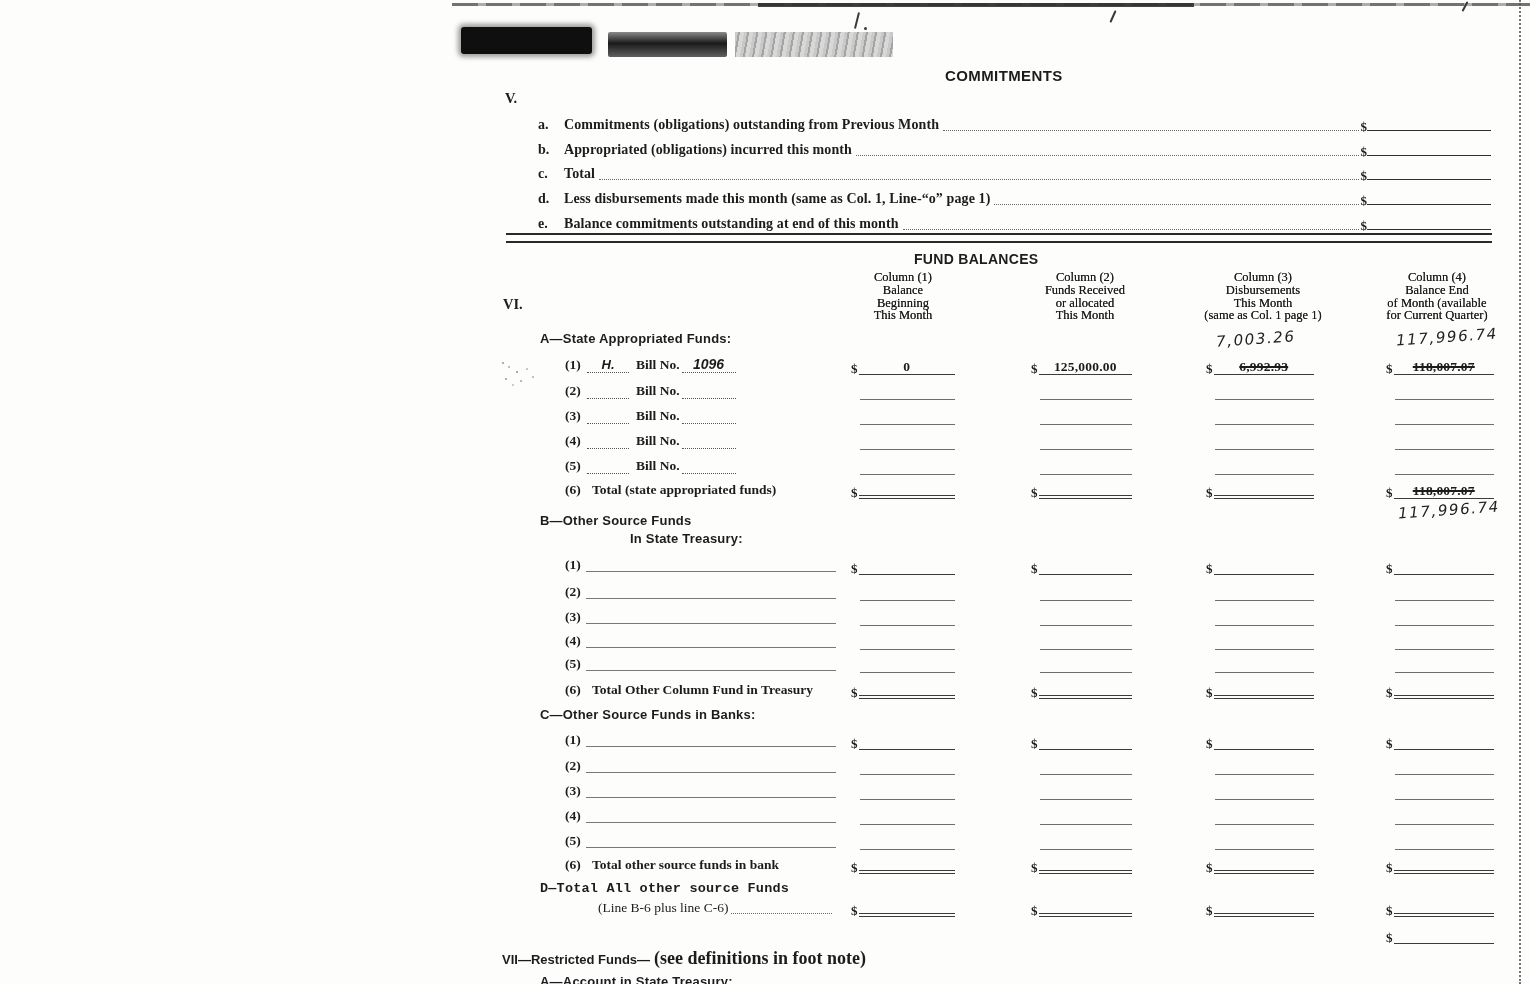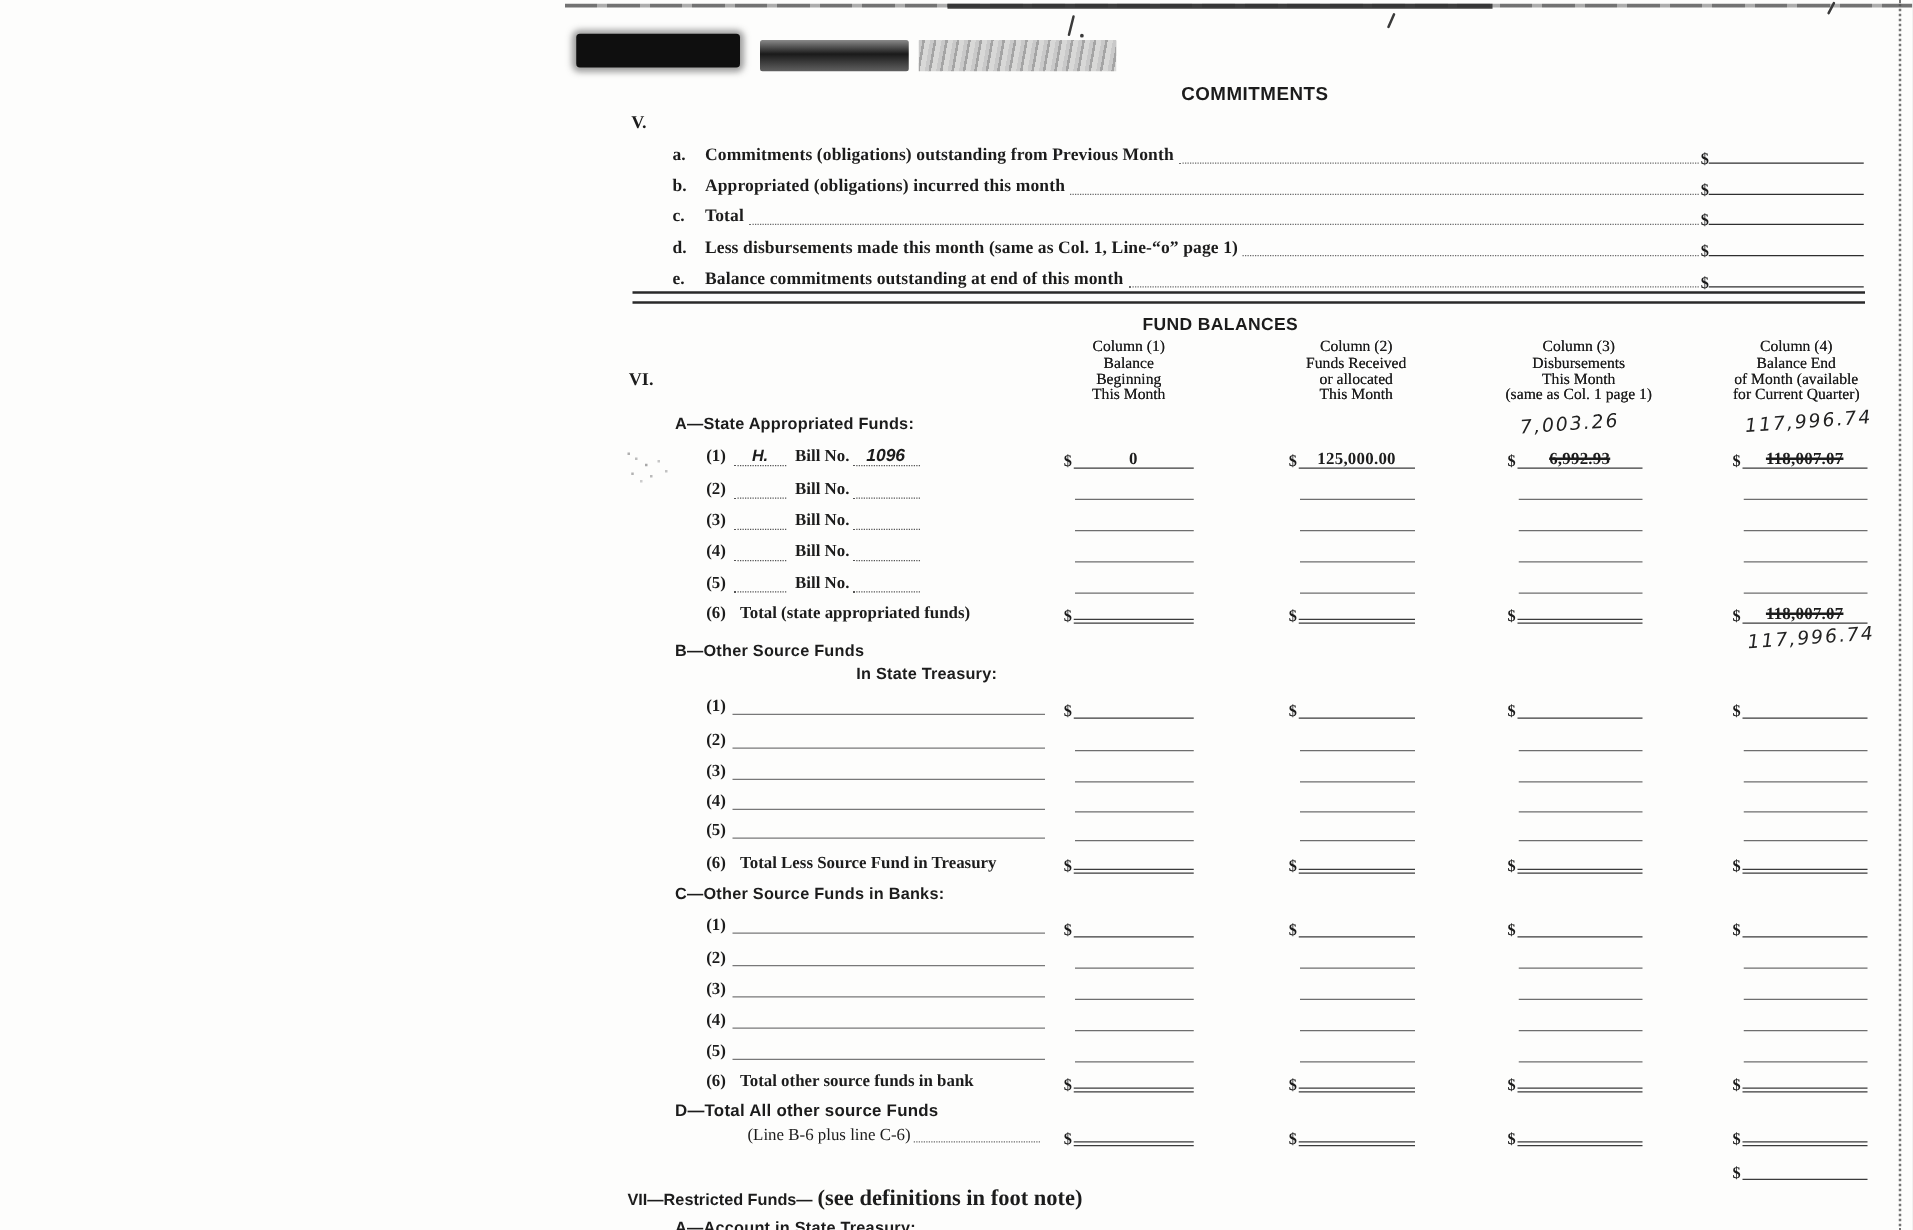--- a/index.html
+++ b/index.html
@@ -290,21 +290,21 @@
   </div>
   <div class="m c4" style="top:481px;">
     <span class="d">$</span>
     <i class="l">
         <b class="val struck">118,007.07</b>
       </i>
   </div>
   <div class="hand" style="left:1398px;top:501px;">117,996.74</div>
 
   <div class="sechead sans" style="left:540px;top:513px;">B—Other Source Funds</div>
-  <div class="sechead sans" style="left:649px;top:531px;padding-left:36px;">In State Treasury:</div>
+  <div class="sechead sans" style="left:594px;top:531px;padding-left:36px;">In State Treasury:</div>
 
   <div class="namerow" style="top:556px;">
     <span class="num">(1)</span>
       <i class="nline"></i>
   </div>
   <div class="namerow" style="top:583px;">
     <span class="num">(2)</span>
       <i class="nline"></i>
   </div>
   <div class="namerow" style="top:608px;">
@@ -380,21 +380,21 @@
     </div>
   <div class="m c3 plain" style="top:655px;">
       <i class="l gray"></i>
     </div>
   <div class="m c4 plain" style="top:655px;">
       <i class="l gray"></i>
     </div>
 
   <div class="totrow" style="top:681px;">
     <span class="num">(6)</span>
-    <span>Total Less Source Fund in Treasury</span>
+    <span>Total Other Column Fund in Treasury</span>
   </div>
   <div class="m c1" style="top:681px;">
       <span class="d">$</span>
       <i class="l dbl"></i>
     </div>
   <div class="m c2" style="top:681px;">
       <span class="d">$</span>
       <i class="l dbl"></i>
     </div>
   <div class="m c3" style="top:681px;">
@@ -508,21 +508,21 @@
     </div>
   <div class="m c3" style="top:856px;">
       <span class="d">$</span>
       <i class="l dbl"></i>
     </div>
   <div class="m c4" style="top:856px;">
       <span class="d">$</span>
       <i class="l dbl"></i>
     </div>
 
-  <div class="sechead serifb" style="left:540px;top:881px;font-size:13.5px;font-family:Liberation Sans, sans-serif;">D—Total All other source Funds</div>
+  <div class="sechead serifb" style="left:540px;top:881px;font-size:13.5px;font-family:Liberation Mono, monospace;">D—Total All other source Funds</div>
   <div class="abs" style="left:598px;top:899px;width:234px;display:flex;align-items:flex-end;font-size:13.5px;font-weight:normal;height:17px;">
     <span>(Line B-6 plus line C-6)</span>
     <span class="d-leader"></span>
   </div>
   <div class="m c1" style="top:899px;">
       <span class="d">$</span>
       <i class="l dbl"></i>
     </div>
   <div class="m c2" style="top:899px;">
       <span class="d">$</span>

